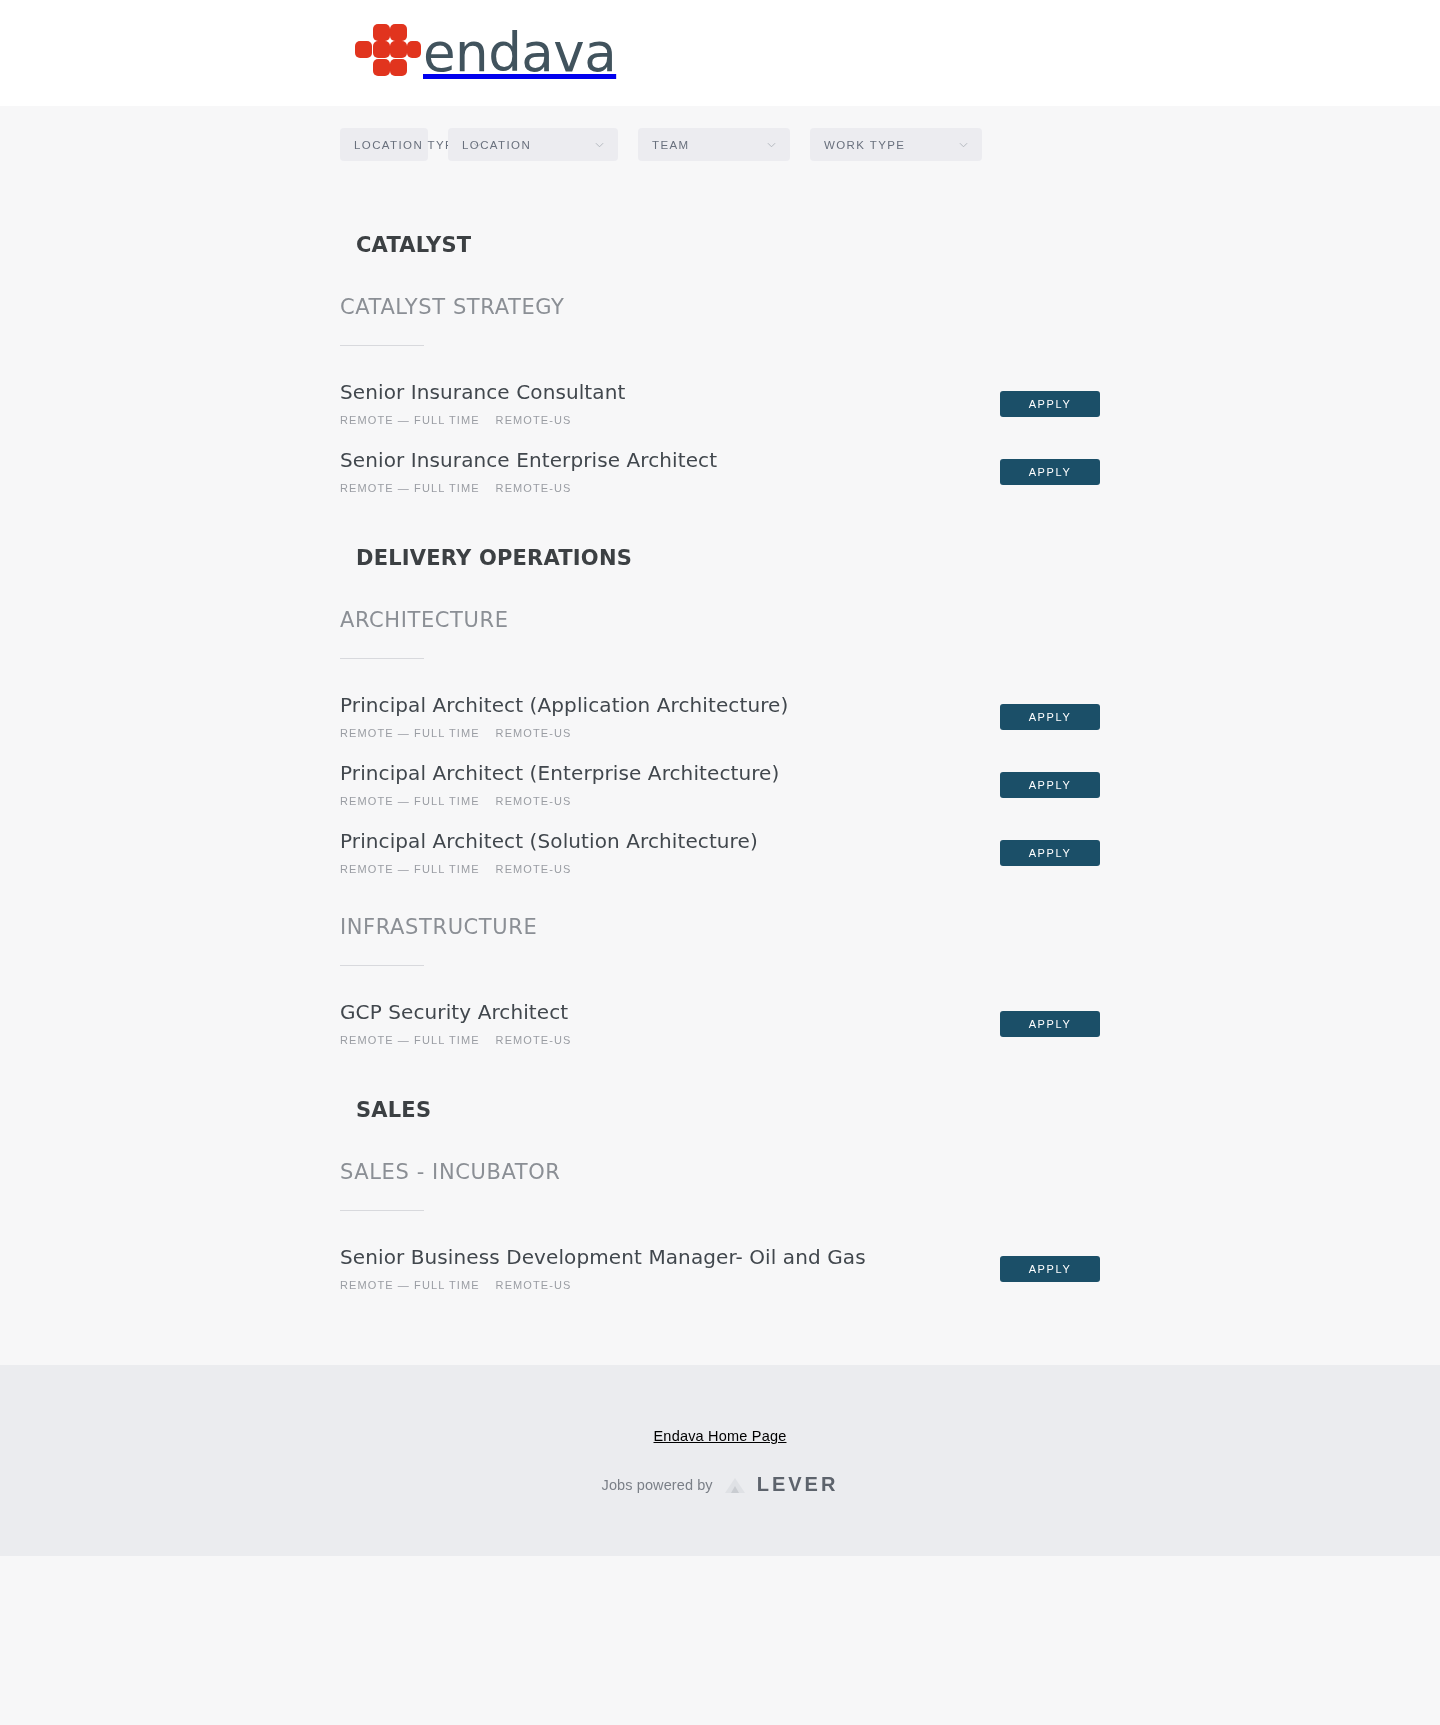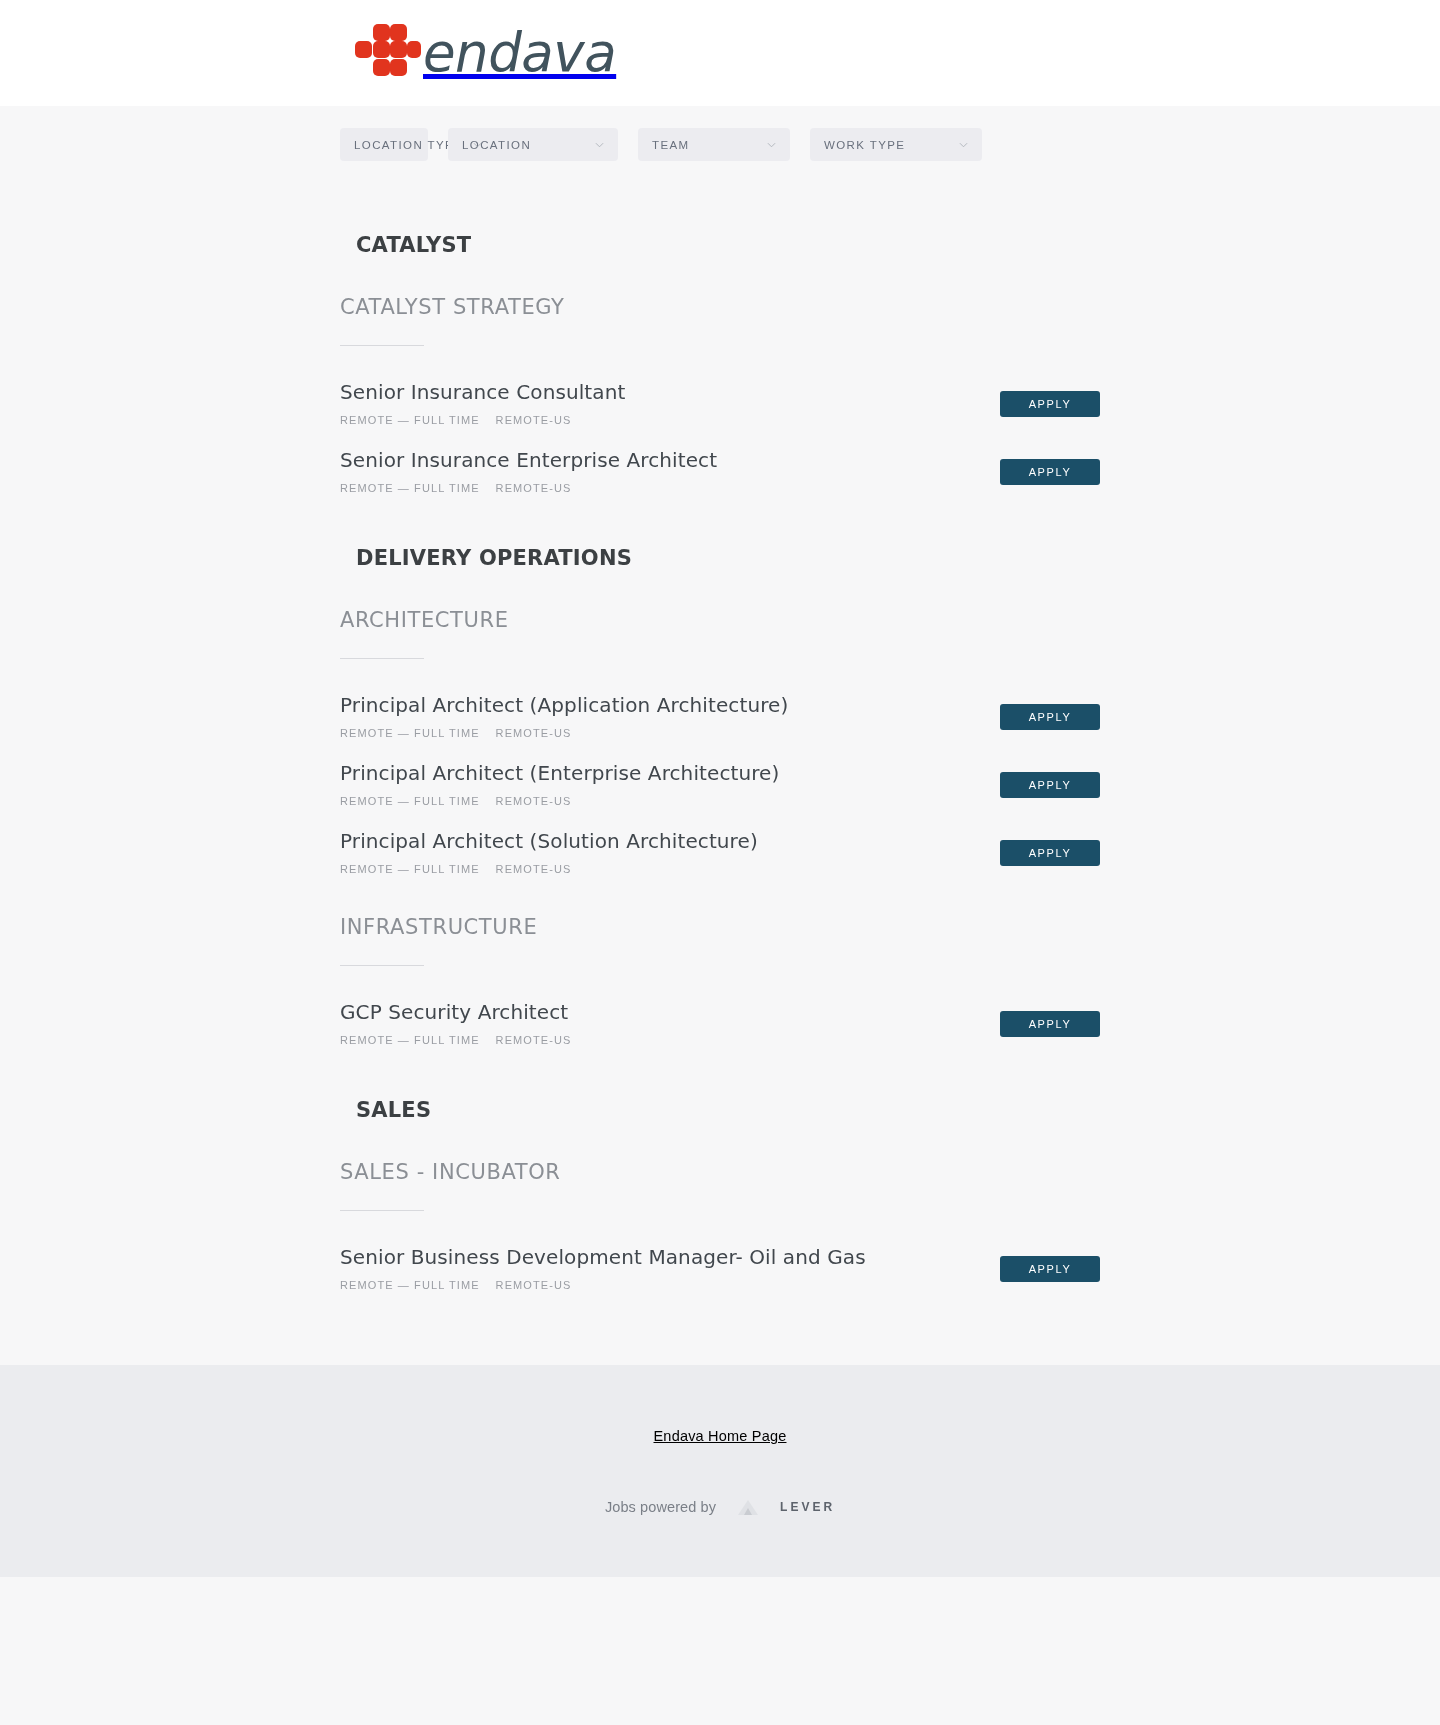--- a/index.html
+++ b/index.html
@@ -51,21 +51,20 @@
   .logo-mark i.p8 { left: 37px;  top: 37px; }
   .logo-word {
     font-family: "DejaVu Sans", sans-serif;
     font-size: 53px;
     letter-spacing: -0.5px;
     color: #41535d;
     font-weight: 400;
     line-height: 1;
     margin-left: 14px;
     margin-top: 6px;
-    font-style: italic;
   }
 
   
   .page-body {
     background: #f7f7f8;
     padding-bottom: 56px;
   }
   .container {
     width: 760px;
     margin: 0 auto;
@@ -184,36 +183,36 @@
     text-align: center;
   }
   .footer-link {
     font-family: "Liberation Sans", sans-serif;
     font-size: 14.5px;
     color: #000000;
     text-decoration: underline;
     letter-spacing: .2px;
   }
   .powered {
-    margin-top: 52px;
+    margin-top: 28px;
     display: flex;
     align-items: center;
     justify-content: center;
-    gap: 19px;
+    gap: 9px;
   }
   .powered .txt {
     font-family: "Liberation Sans", sans-serif;
     font-size: 14.5px;
     color: #7a7f87;
     letter-spacing: .1px;
   }
   .lever-mark { width: 26px; height: 20px; display:block; }
   .lever-word {
     font-family: "Liberation Sans", sans-serif;
-    font-size: 12px;
+    font-size: 20px;
     font-weight: 700;
     letter-spacing: 3px;
     color: #5d636c;
   }
 </style>
 </head>
 <body>
 
 <header class="site-header">
   <a class="logo-wrap" href="#">

